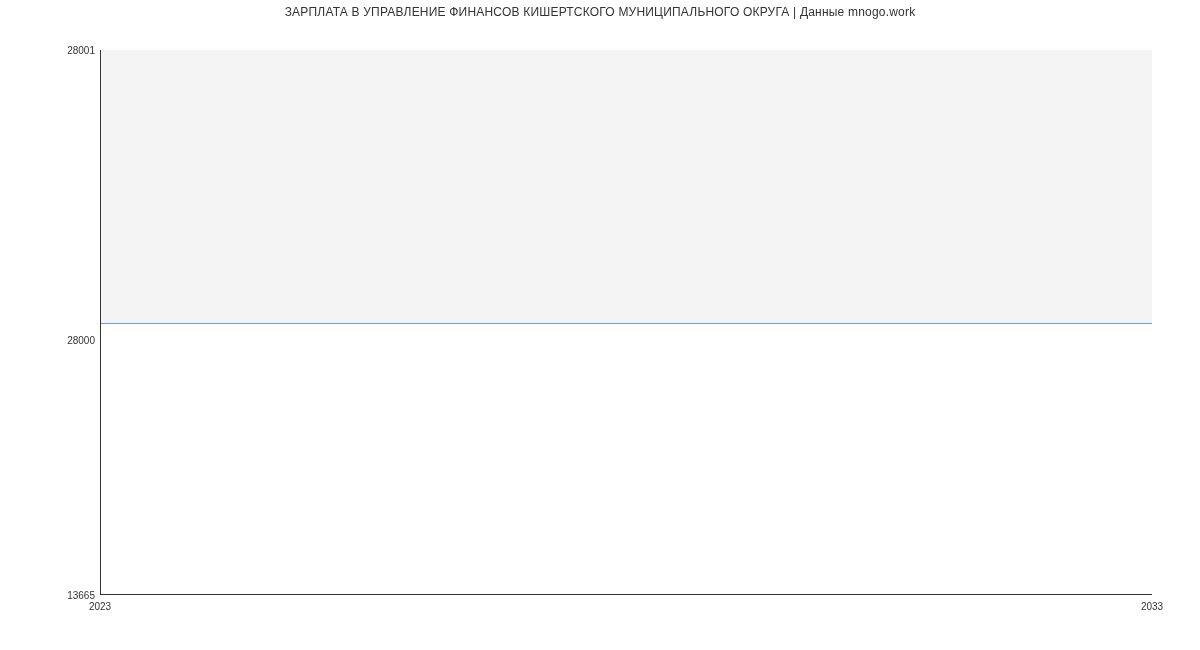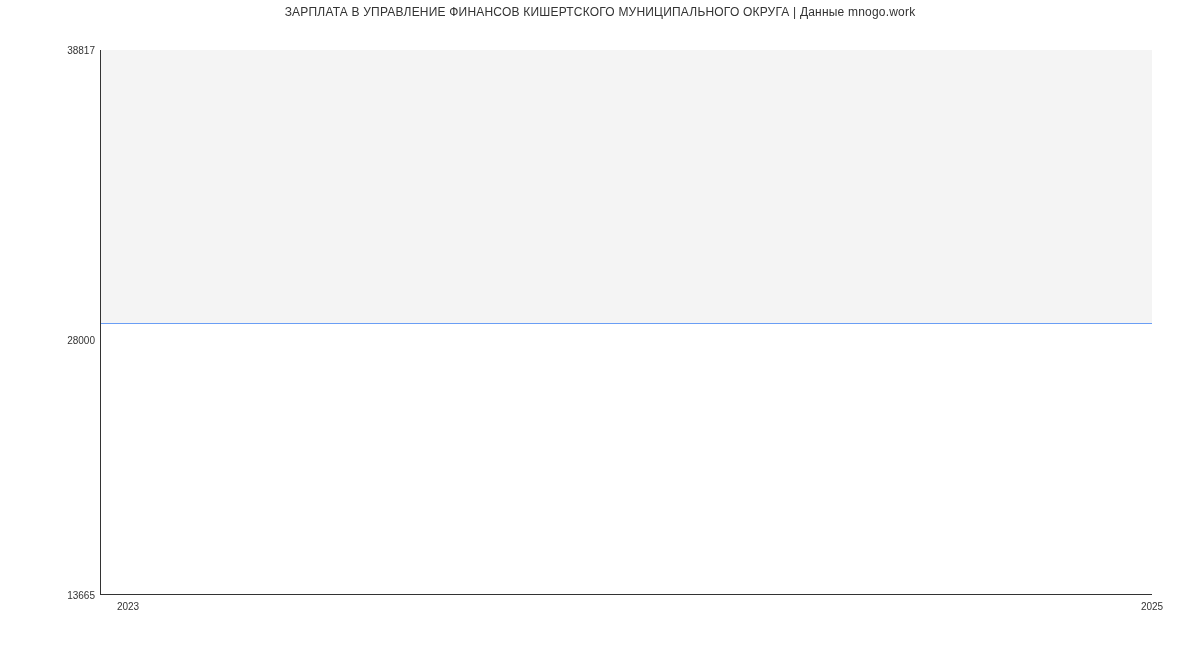--- a/index.html
+++ b/index.html
@@ -67,24 +67,24 @@
       color: #333;
       transform: translateX(-50%);
     }
   </style>
 </head>
 <body>
 
 <div class="chart-container">
   <div class="chart-title">ЗАРПЛАТА В УПРАВЛЕНИЕ ФИНАНСОВ КИШЕРТСКОГО МУНИЦИПАЛЬНОГО ОКРУГА | Данные mnogo.work</div>
 
-  <div class="y-tick-label" style="top:50px;">38817</div>
+  <div class="y-tick-label" style="top:50px;">28001</div>
   <div class="y-tick-label" style="top:322.5px;margin-top:17px;">28000</div>
   <div class="y-tick-label" style="top:595px;">13665</div>
 
   <div class="plot-area">
     <div class="area-fill"></div>
     <div class="area-line"></div>
   </div>
 
-  <div class="x-tick-label" style="left:100px;margin-left:28px;">2023</div>
-  <div class="x-tick-label" style="left:1152px;">2025</div>
+  <div class="x-tick-label" style="left:100px;">2023</div>
+  <div class="x-tick-label" style="left:1152px;">2033</div>
 </div>
 
 </body></html>

